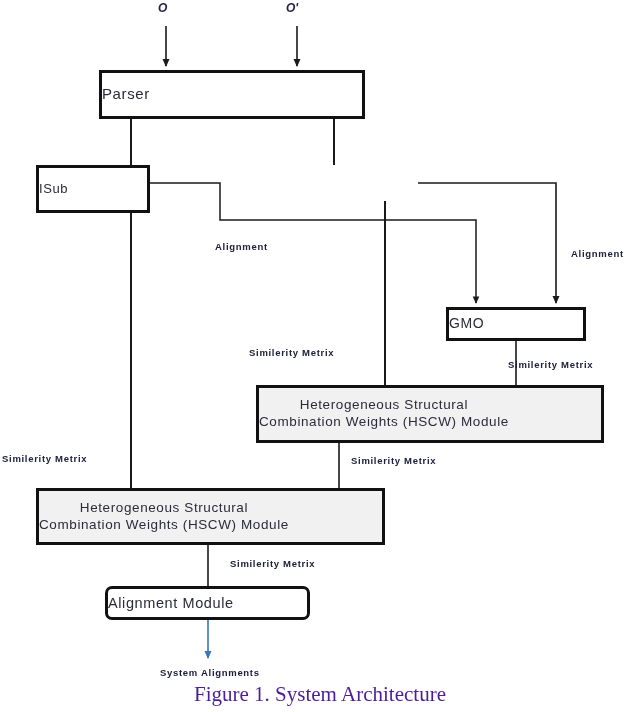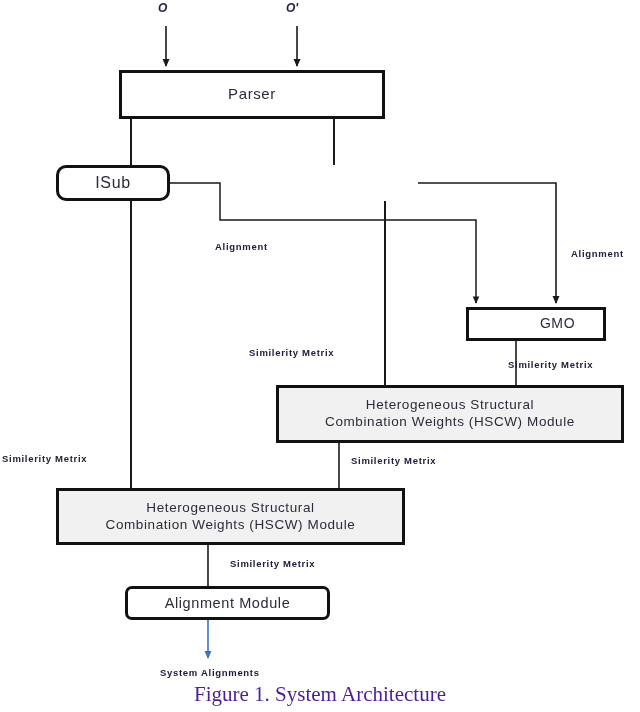--- a/index.html
+++ b/index.html
@@ -29,36 +29,34 @@
   }
 
   
   .node {
     position: absolute;
     box-sizing: border-box;
     background: #ffffff;
     border: 3px solid #111111;
     display: flex;
     align-items: center;
-    justify-content: center;
     text-align: center;
     color: #2b2b3a;
     letter-spacing: 0.6px;
-    margin-left: 20px;
   }
   .node .node-label {
     display: block;
     line-height: 1.25;
     white-space: pre-line;
   }
 
   #node-parser { left: 99px;  top: 70px;  width: 266px; height: 49px;  font-size: 15px; }
-  #node-isub   { left: 36px;  top: 165px; width: 114px; height: 36px;  font-size: 16px; border-radius: 10px; }
+  #node-isub   { left: 36px;  top: 165px; width: 114px; height: 48px;  font-size: 13px; }
   #node-vdoc   { left: 300px; top: 165px; width: 118px; height: 36px;  font-size: 14px; }
-  #node-gmo    { left: 446px; top: 307px; width: 140px; height: 34px;  font-size: 14px; padding-left: 43px; }
+  #node-gmo    { left: 446px; top: 307px; width: 140px; height: 34px;  font-size: 14px; }
 
   #node-hscw-right {
     left: 256px; top: 385px; width: 348px; height: 58px;
     font-size: 13.5px; background: #f1f1f1; font-weight: 500;
   }
   #node-hscw-left {
     left: 36px;  top: 488px; width: 349px; height: 57px;
     font-size: 13.5px; background: #f1f1f1; font-weight: 500;
   }
   #node-alignment-module {

